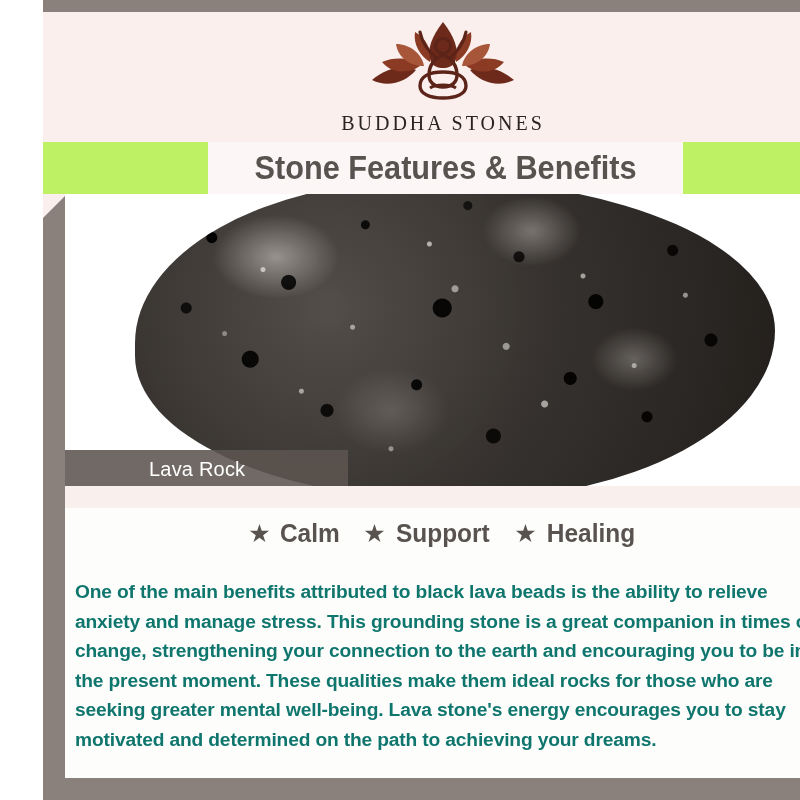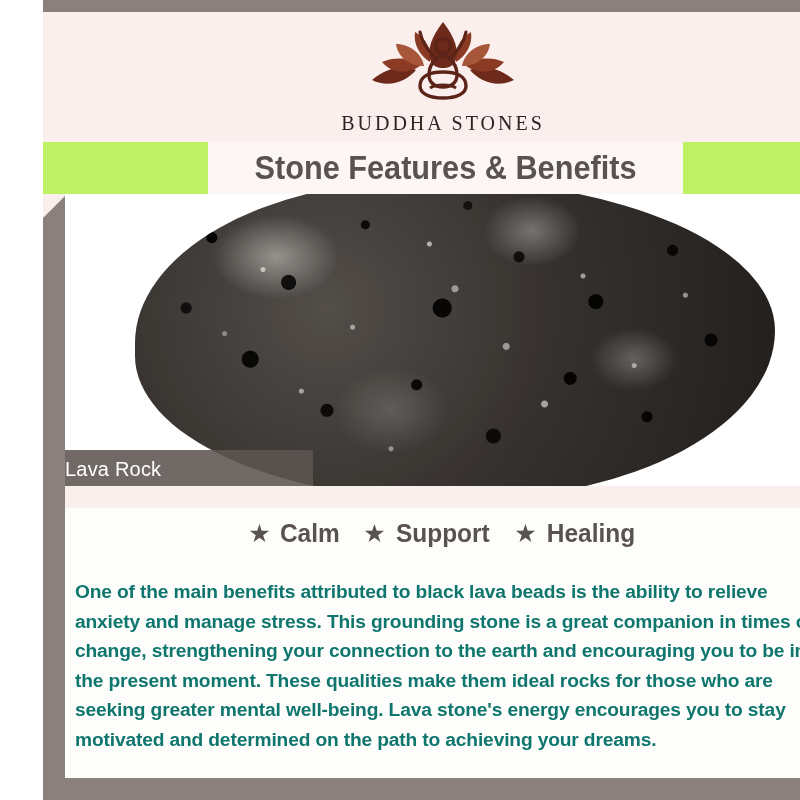--- a/index.html
+++ b/index.html
@@ -164,24 +164,25 @@
       radial-gradient(circle at 86% 36%, rgba(220,218,214,0.65) 0 2px, rgba(0,0,0,0) 3px),
       radial-gradient(circle at 14% 48%, rgba(200,196,192,0.6) 0 2px, rgba(0,0,0,0) 3px),
       radial-gradient(circle at 50% 34%, rgba(235,232,228,0.6) 0 3px, rgba(0,0,0,0) 4px);
     opacity: 0.9;
   }
 
   
   .caption-bar {
     position: absolute;
     left: 22px; top: 450px;
-    width: 248px; height: 38px;
+    width: 283px; height: 38px;
     background: rgba(92,84,80,0.88);
     display: flex;
     align-items: center;
+    padding-left: 84px;
     box-sizing: border-box;
   }
   .caption-text {
     color: #ffffff;
     font-size: 20px;
     font-weight: 400;
     letter-spacing: 0.2px;
   }
 
   

